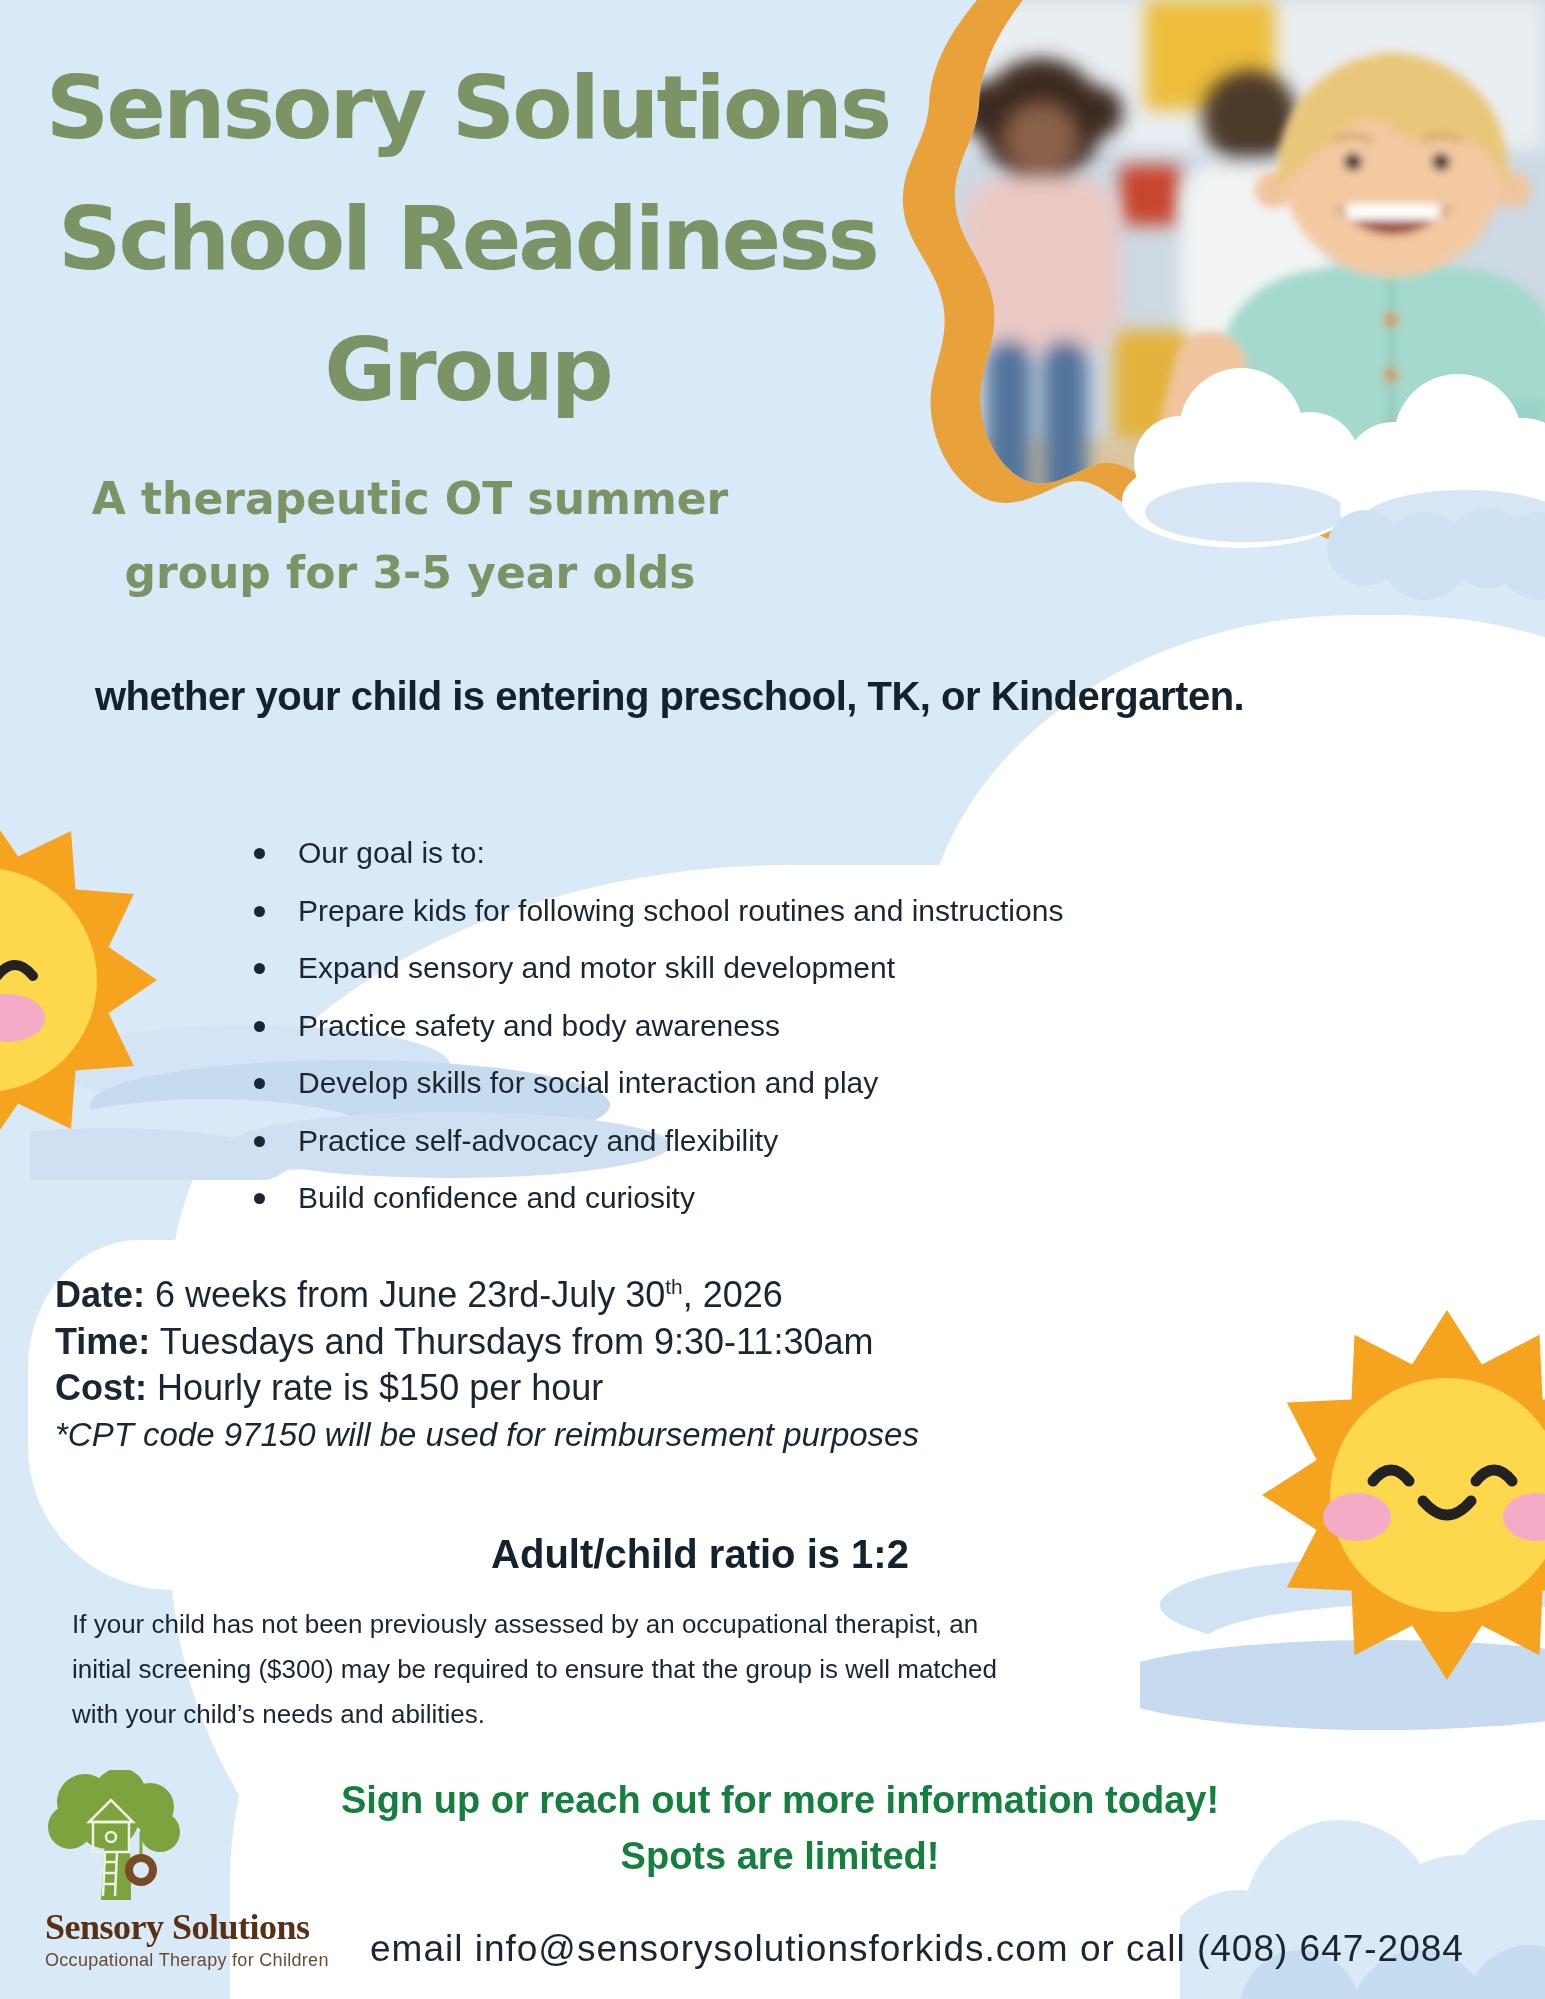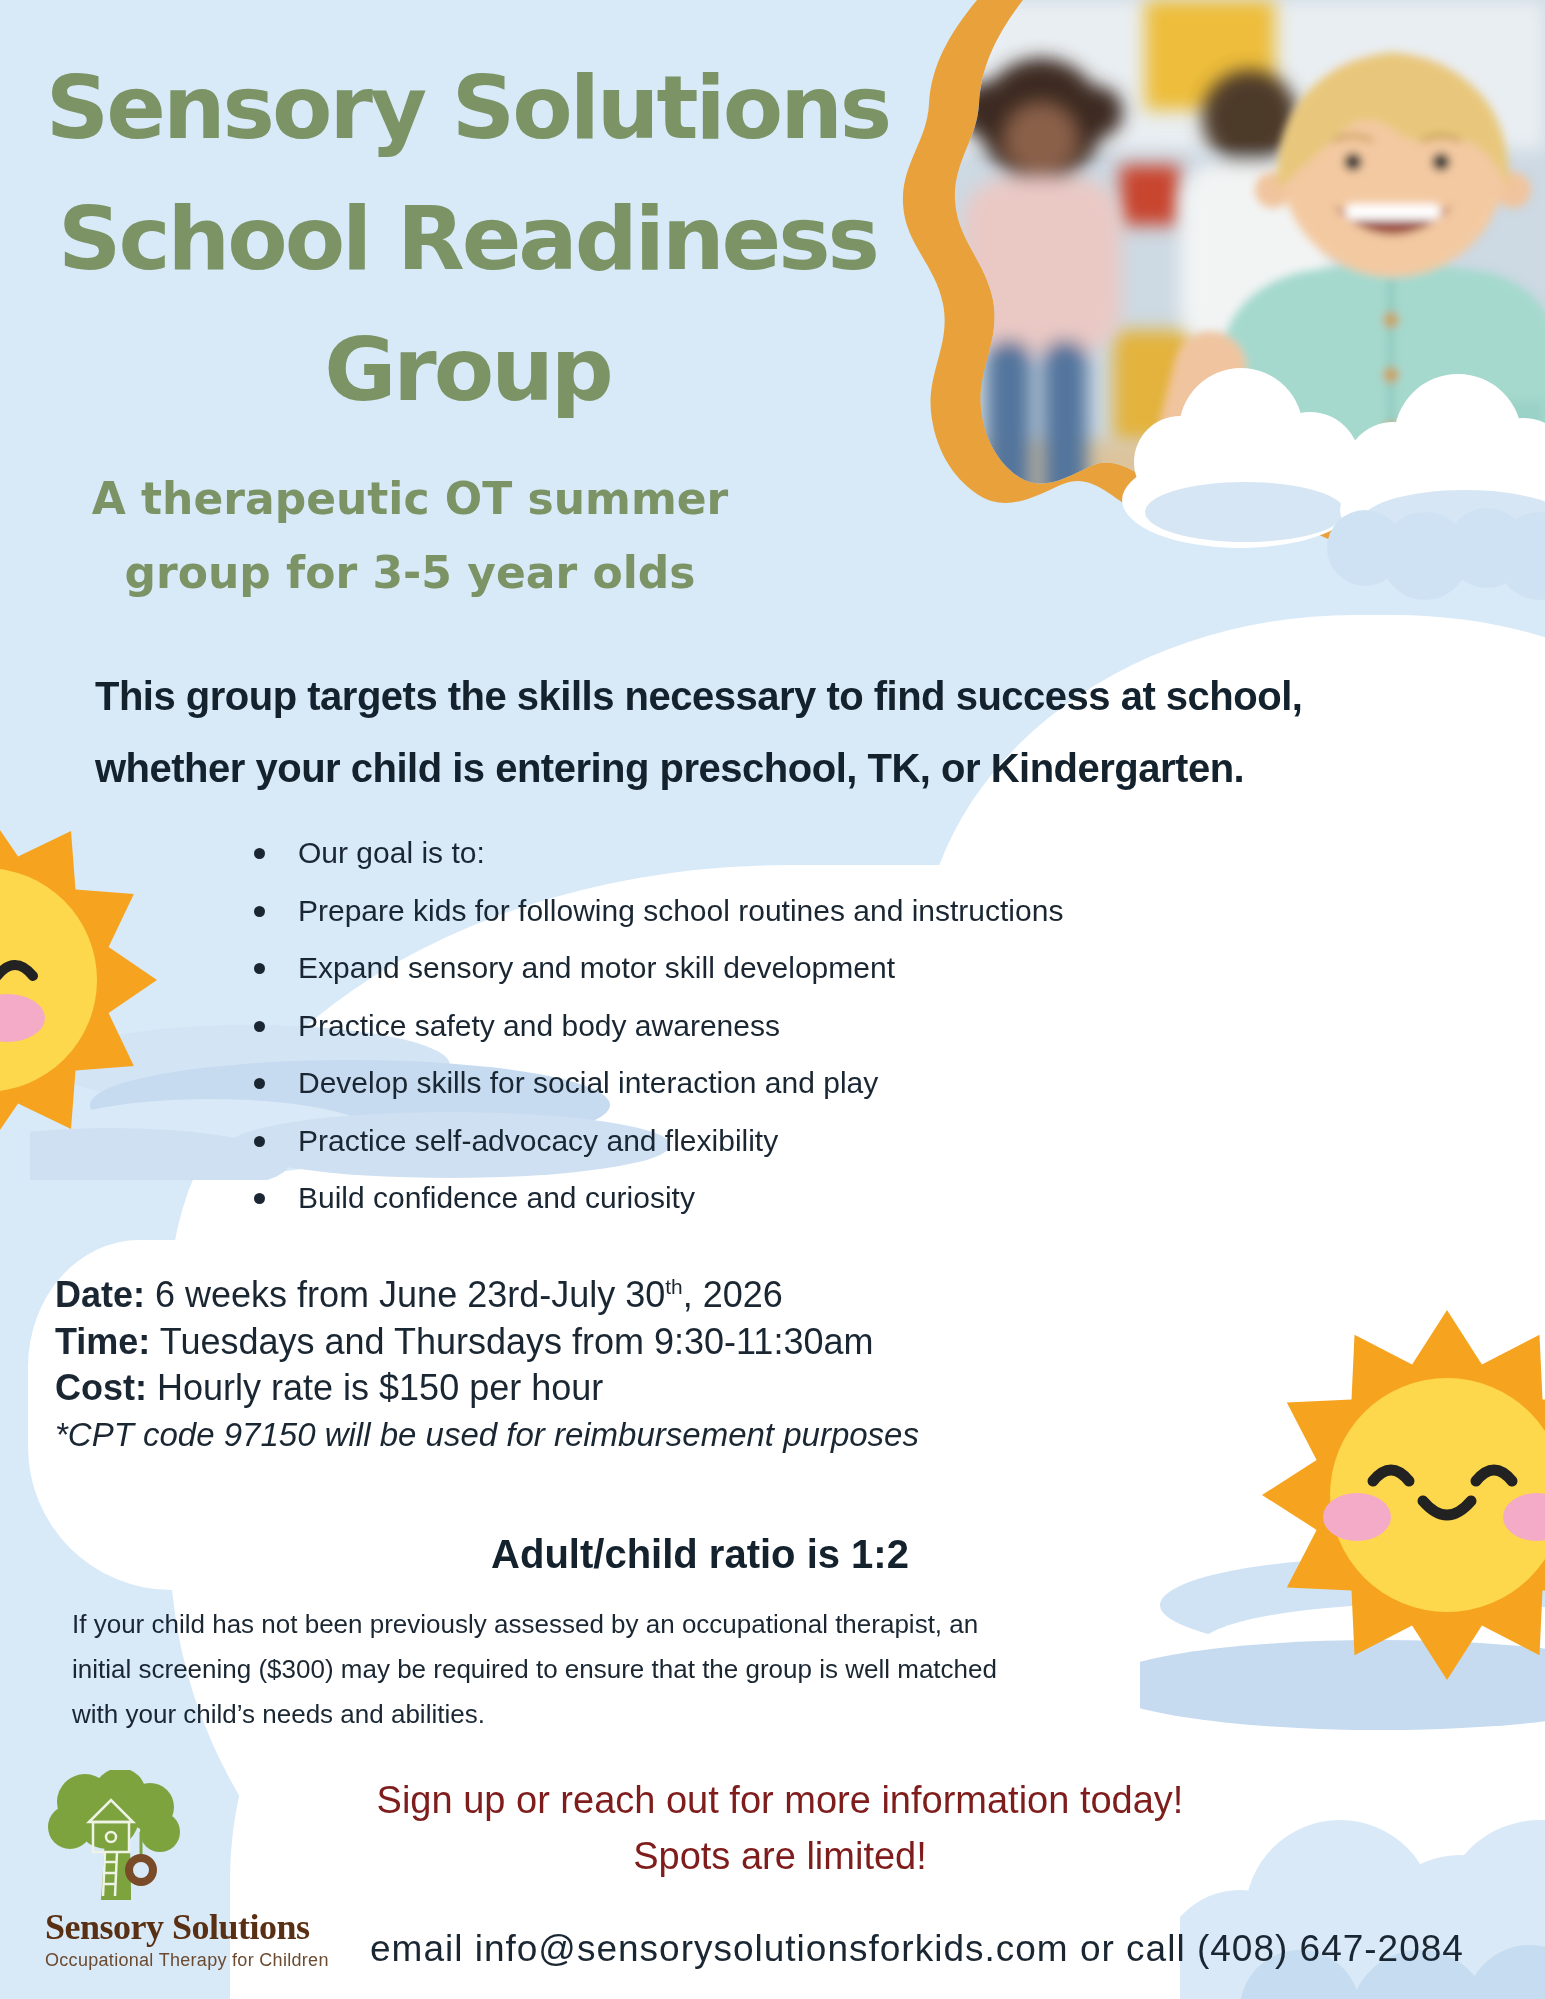--- a/index.html
+++ b/index.html
@@ -31,21 +31,21 @@
   #bullets li::before{content:"";display:inline-block;width:11px;height:11px;
            border-radius:50%;background:#1a2733;margin-right:33px;vertical-align:4px;}
   #details{left:55px;top:1264px;font-size:36px;line-height:46.5px;white-space:nowrap;}
   #details .lbl{font-weight:bold;}
   #details sup{font-size:58%;margin-top:11px;}
   #cpt{font-style:italic;font-size:33px;}
   #ratio{left:70px;top:1532px;width:1260px;text-align:center;
          font-weight:bold;font-size:40px;color:#14222e;}
   #screening{left:72px;top:1602px;font-size:26px;line-height:45px;white-space:nowrap;}
   #cta{left:180px;top:1772px;width:1200px;text-align:center;
-       font-weight:normal;font-size:38px;line-height:56px;color:#7f1d1d;}
+       font-weight:bold;font-size:38px;line-height:56px;color:#15803d;}
   #contact{left:370px;top:1928px;font-size:37px;letter-spacing:1px;white-space:nowrap;}
   
   #logo{left:45px;top:1770px;width:320px;z-index:7;}
   #logo .wordmark{font-family:"Liberation Serif",serif;font-weight:bold;
         font-size:36px;color:#5a3015;letter-spacing:-0.5px;margin-top:4px;}
   #logo .tagline{font-size:18px;color:#6b4a2f;letter-spacing:0.3px;margin-top:2px;}
   svg{display:block;}
 </style>
 </head>
 <body>
@@ -185,21 +185,20 @@
     <div>School Readiness</div>
     <div>Group</div>
   </div>
 
   <div class="abs z" id="subtitle">
     <div>A therapeutic OT summer</div>
     <div>group for 3-5 year olds</div>
   </div>
 
   <div class="abs z" id="intro">
-    <div>This group targets the skills necessary to find success at school,</div>
     <div>whether your child is entering preschool, TK, or Kindergarten.</div>
   </div>
 
   <ul class="abs z" id="bullets">
     <li>Our goal is to:</li>
     <li>Prepare kids for following school routines and instructions</li>
     <li>Expand sensory and motor skill development</li>
     <li>Practice safety and body awareness</li>
     <li>Develop skills for social interaction and play</li>
     <li>Practice self-advocacy and flexibility</li>

